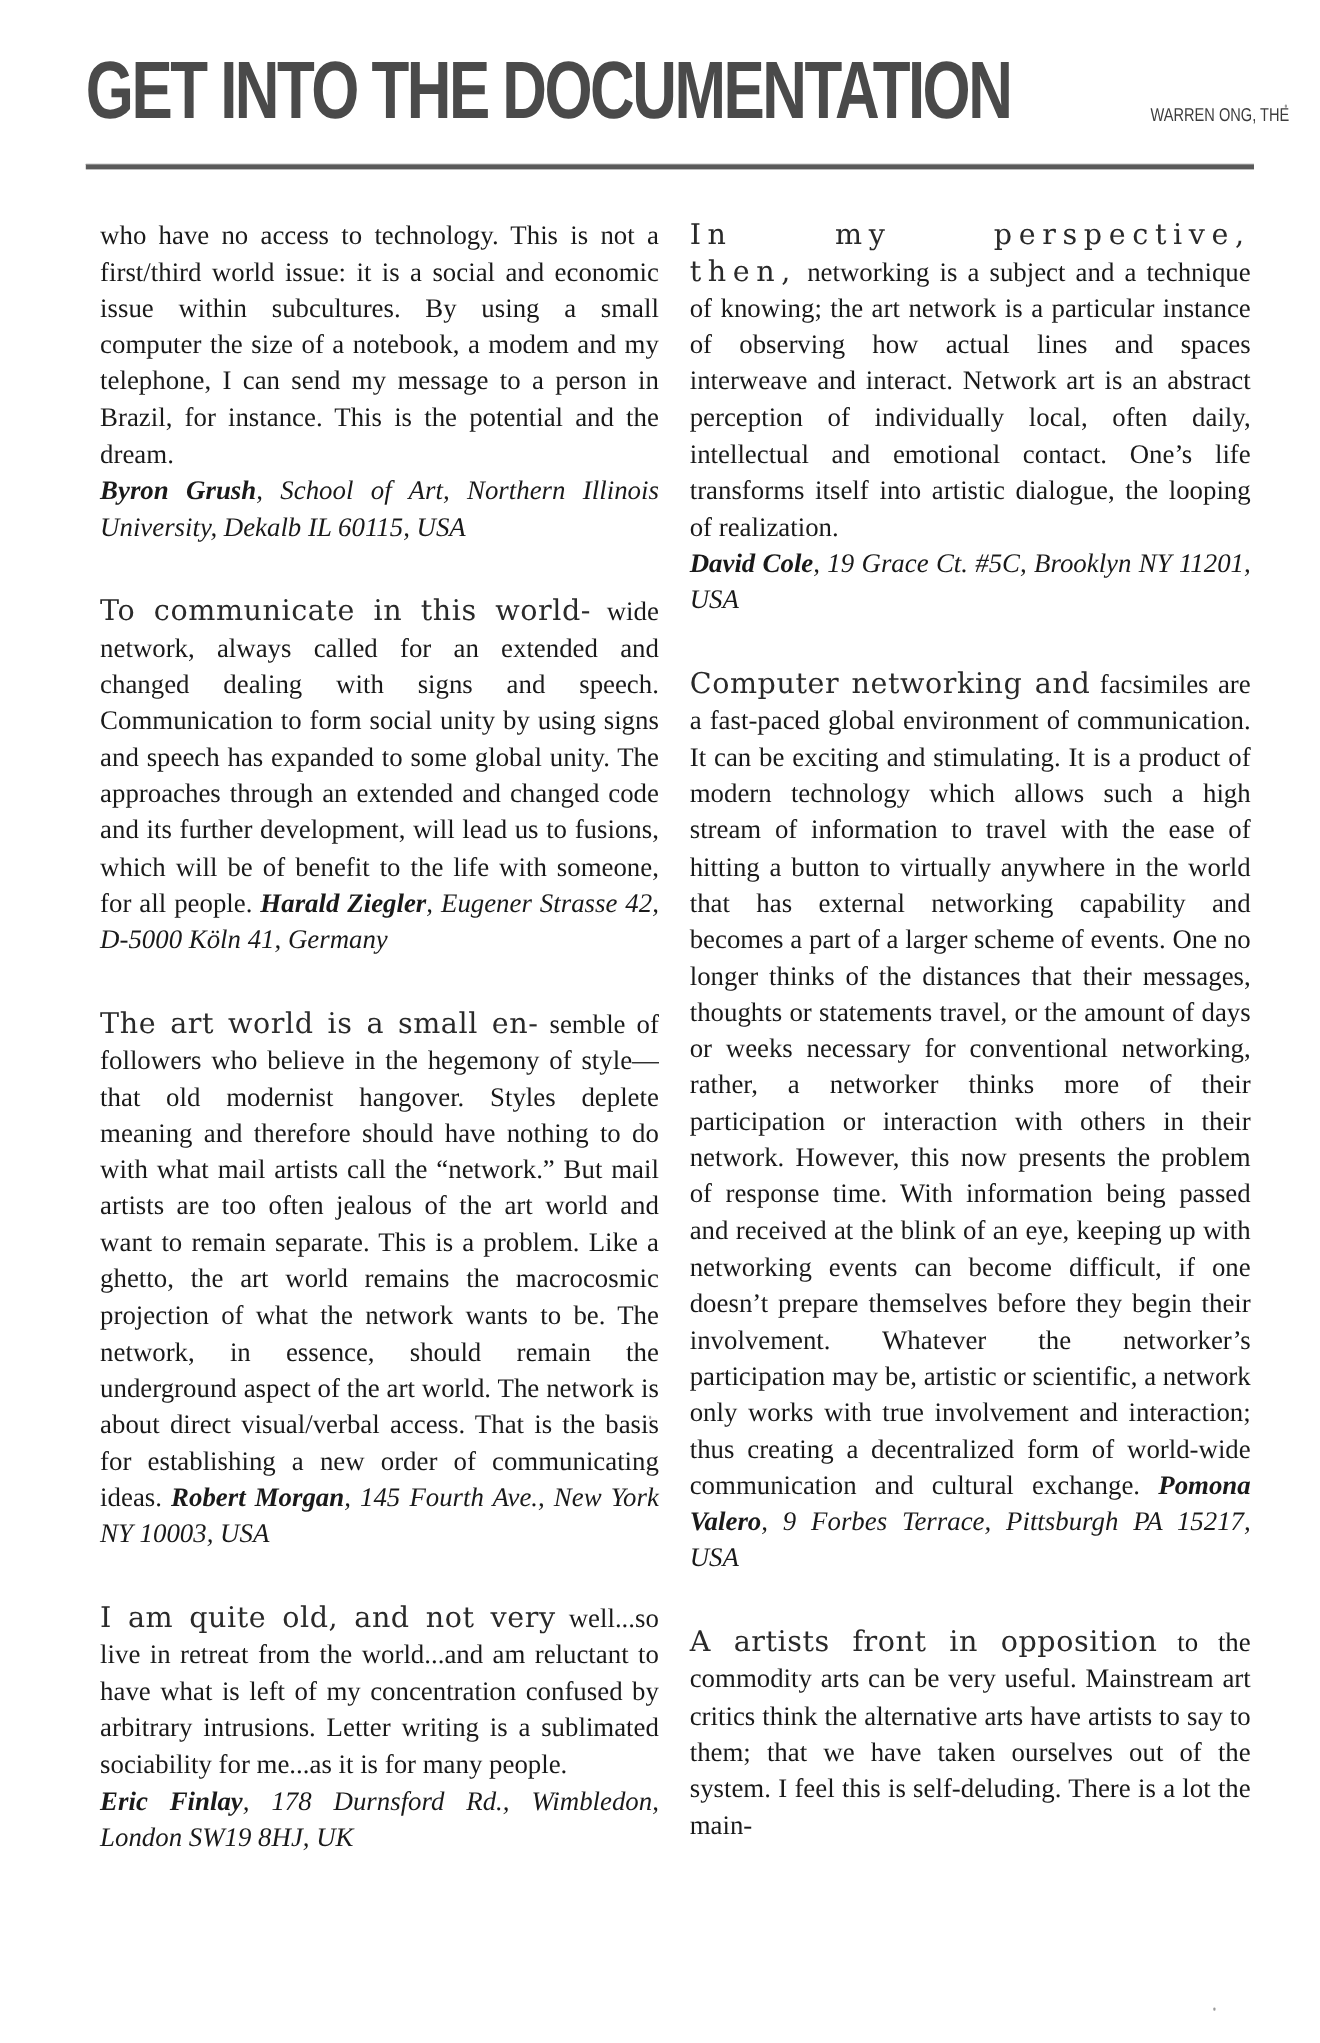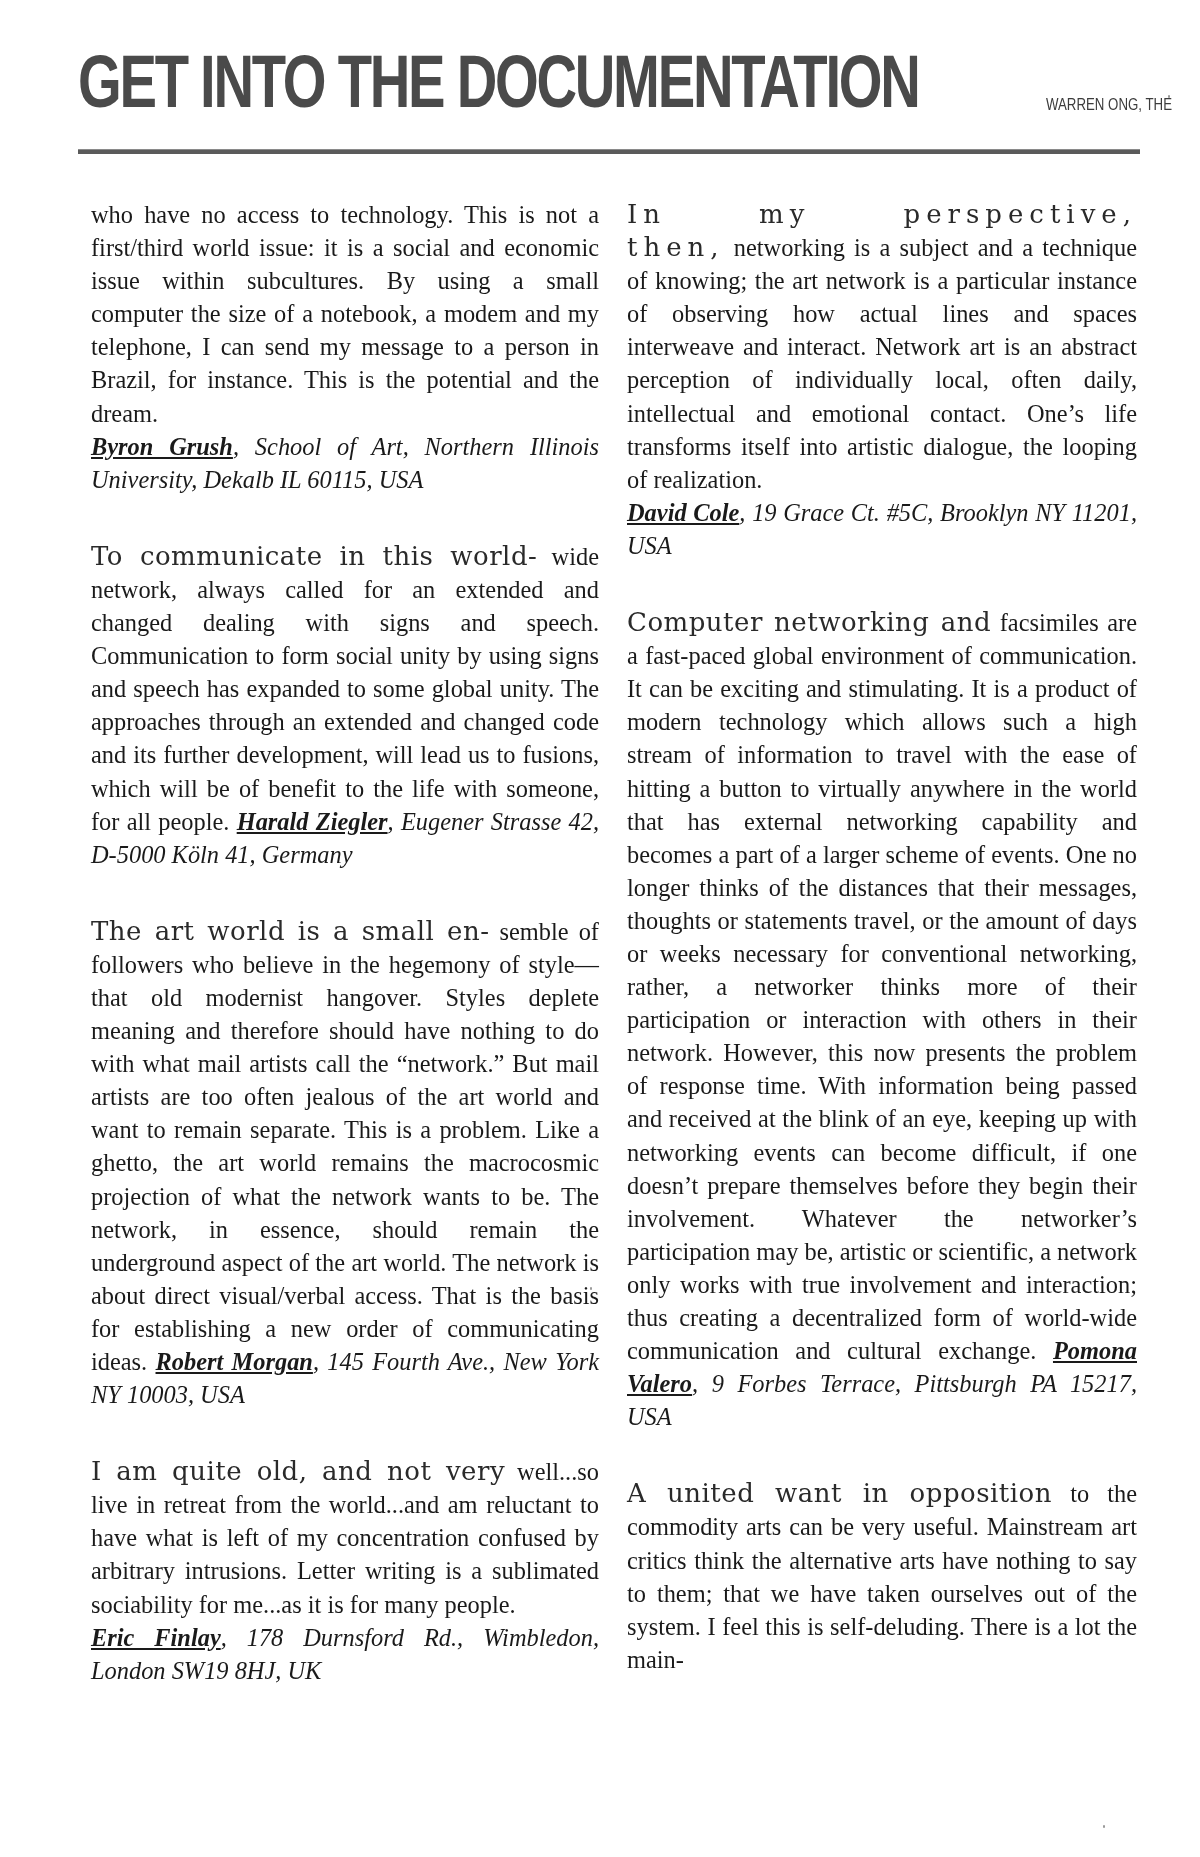--- a/index.html
+++ b/index.html
@@ -83,21 +83,20 @@
       font-size: 26px;
       letter-spacing: 0.5px;
       color: #2a2a2a;
     }
     .sig {
       font-style: italic;
     }
     .sig-name {
       font-style: italic;
       font-weight: 700;
-      text-decoration: underline;
     }
     .right-lead-spaced { letter-spacing: 6px; word-spacing: 16px; }
     .speck {
       position: absolute;
       width: 2px; height: 3px;
       background: #9a9a9a;
       border-radius: 1px;
     }
   </style>
 </head>
@@ -127,20 +126,20 @@
   </div>
 
   <div class="col col-right">
     <div class="entry">
       <p><span class="lead right-lead-spaced">In my perspective, then,</span> <span>networking is a subject and a technique of knowing; the art network is a particular instance of observing how actual lines and spaces interweave and interact. Network art is an abstract perception of individually local, often daily, intellectual and emotional contact. One’s life transforms itself into artistic dialogue, the looping of realization.</span><br><span class="sig-name">David Cole</span><span class="sig">, 19 Grace Ct. #5C, Brooklyn NY 11201, USA</span></p>
     </div>
     <div class="entry">
       <p><span class="lead">Computer networking and</span> <span>facsimiles are a fast-paced global environment of communication. It can be exciting and stimulating. It is a product of modern technology which allows such a high stream of information to travel with the ease of hitting a button to virtually anywhere in the world that has external networking capability and becomes a part of a larger scheme of events. One no longer thinks of the distances that their messages, thoughts or statements travel, or the amount of days or weeks necessary for conventional networking, rather, a networker thinks more of their participation or interaction with others in their network. However, this now presents the problem of response time. With information being passed and received at the blink of an eye, keeping up with networking events can become difficult, if one doesn’t prepare themselves before they begin their involvement. Whatever the networker’s participation may be, artistic or scientific, a network only works with true involvement and interaction; thus creating a decentralized form of world-wide communication and cultural exchange.</span> <span class="sig-name">Pomona Valero</span><span class="sig">, 9 Forbes Terrace, Pittsburgh PA 15217, USA</span></p>
     </div>
     <div class="entry">
-      <p><span class="lead">A united want in opposition</span> <span>to the commodity arts can be very useful. Mainstream art critics think the alternative arts have nothing to say to them; that we have taken ourselves out of the system. I feel this is self-deluding. There is a lot the main-</span></p>
+      <p><span class="lead">A artists front in opposition</span> <span>to the commodity arts can be very useful. Mainstream art critics think the alternative arts have artists to say to them; that we have taken ourselves out of the system. I feel this is self-deluding. There is a lot the main-</span></p>
     </div>
   </div>
 
   <div class="speck" style="left:1168px; top:95px;"></div>
   <div class="speck" style="left:590px; top:1287px;"></div>
   <div class="speck" style="left:1103px; top:1825px;"></div>
 </div>
 
 </body></html>

